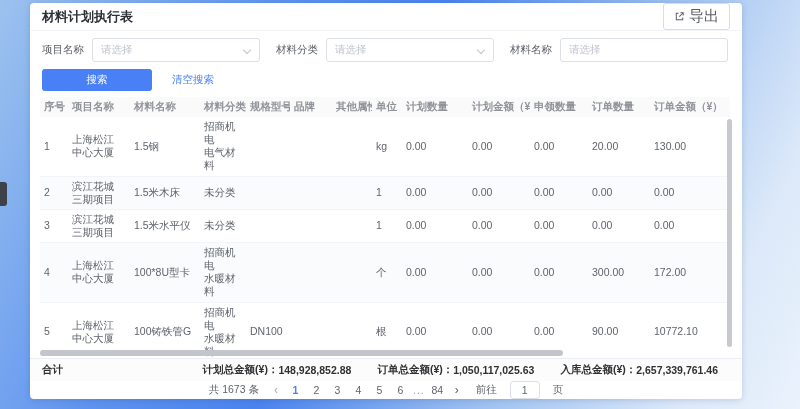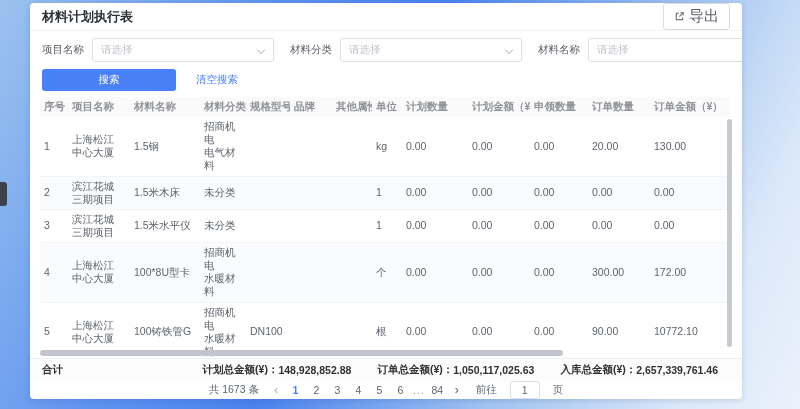--- a/index.html
+++ b/index.html
@@ -26,33 +26,33 @@
   .export-btn {
     display:flex; align-items:center; gap:4px; background:#fff;
     border:1px solid #d9dce3; border-radius:3px; padding:3px 10px;
     font-size:15px; color:#5a5e66; cursor:pointer; font-family:inherit;
   }
   .export-icon { display:inline-flex; width:11px; height:11px; }
   .filter-row { display:flex; align-items:center; padding:7px 12px 0 12px; gap:16px; }
   .filter-group { display:flex; align-items:center; gap:8px; }
   .filter-label { font-size:10.5px; color:#5a5e66; white-space:nowrap; }
   .select-box {
-    position:relative; width:182px; height:24px; border:1px solid #dcdfe6;
+    position:relative; width:168px; height:24px; border:1px solid #dcdfe6;
     border-radius:3px; display:flex; align-items:center; padding:0 20px 0 8px;
     cursor:pointer; background:#fff;
   }
   .select-placeholder { font-size:10.5px; color:#c0c4cc; }
   .chevron {
     position:absolute; right:9px; top:8px; width:6px; height:6px;
     border-right:1px solid #c0c4cc; border-bottom:1px solid #c0c4cc;
     transform:rotate(45deg); transform-origin:center;
   }
   .action-row { display:flex; align-items:center; padding:7px 12px 6px 12px; }
   .search-btn {
-    width:134px; height:22px; background:#4a80f5; color:#fff; border:none;
+    width:110px; height:22px; background:#4a80f5; color:#fff; border:none;
     border-radius:3px; font-size:10.5px; cursor:pointer; font-family:inherit;
   }
   .clear-link { font-size:10.5px; color:#4a80f5; margin-left:20px; cursor:pointer; text-decoration:none; }
   .table-wrap { position:relative; margin:0 10px; height:272px; overflow:hidden; }
   table { border-collapse:collapse; table-layout:fixed; width:690px; font-size:10.5px; }
   thead th {
     height:20px; background:#fafafa; color:#909399; font-weight:bold;
     text-align:left; padding:2px 6px 2px 4px; white-space:nowrap; overflow:hidden;
   }
   tbody td {

